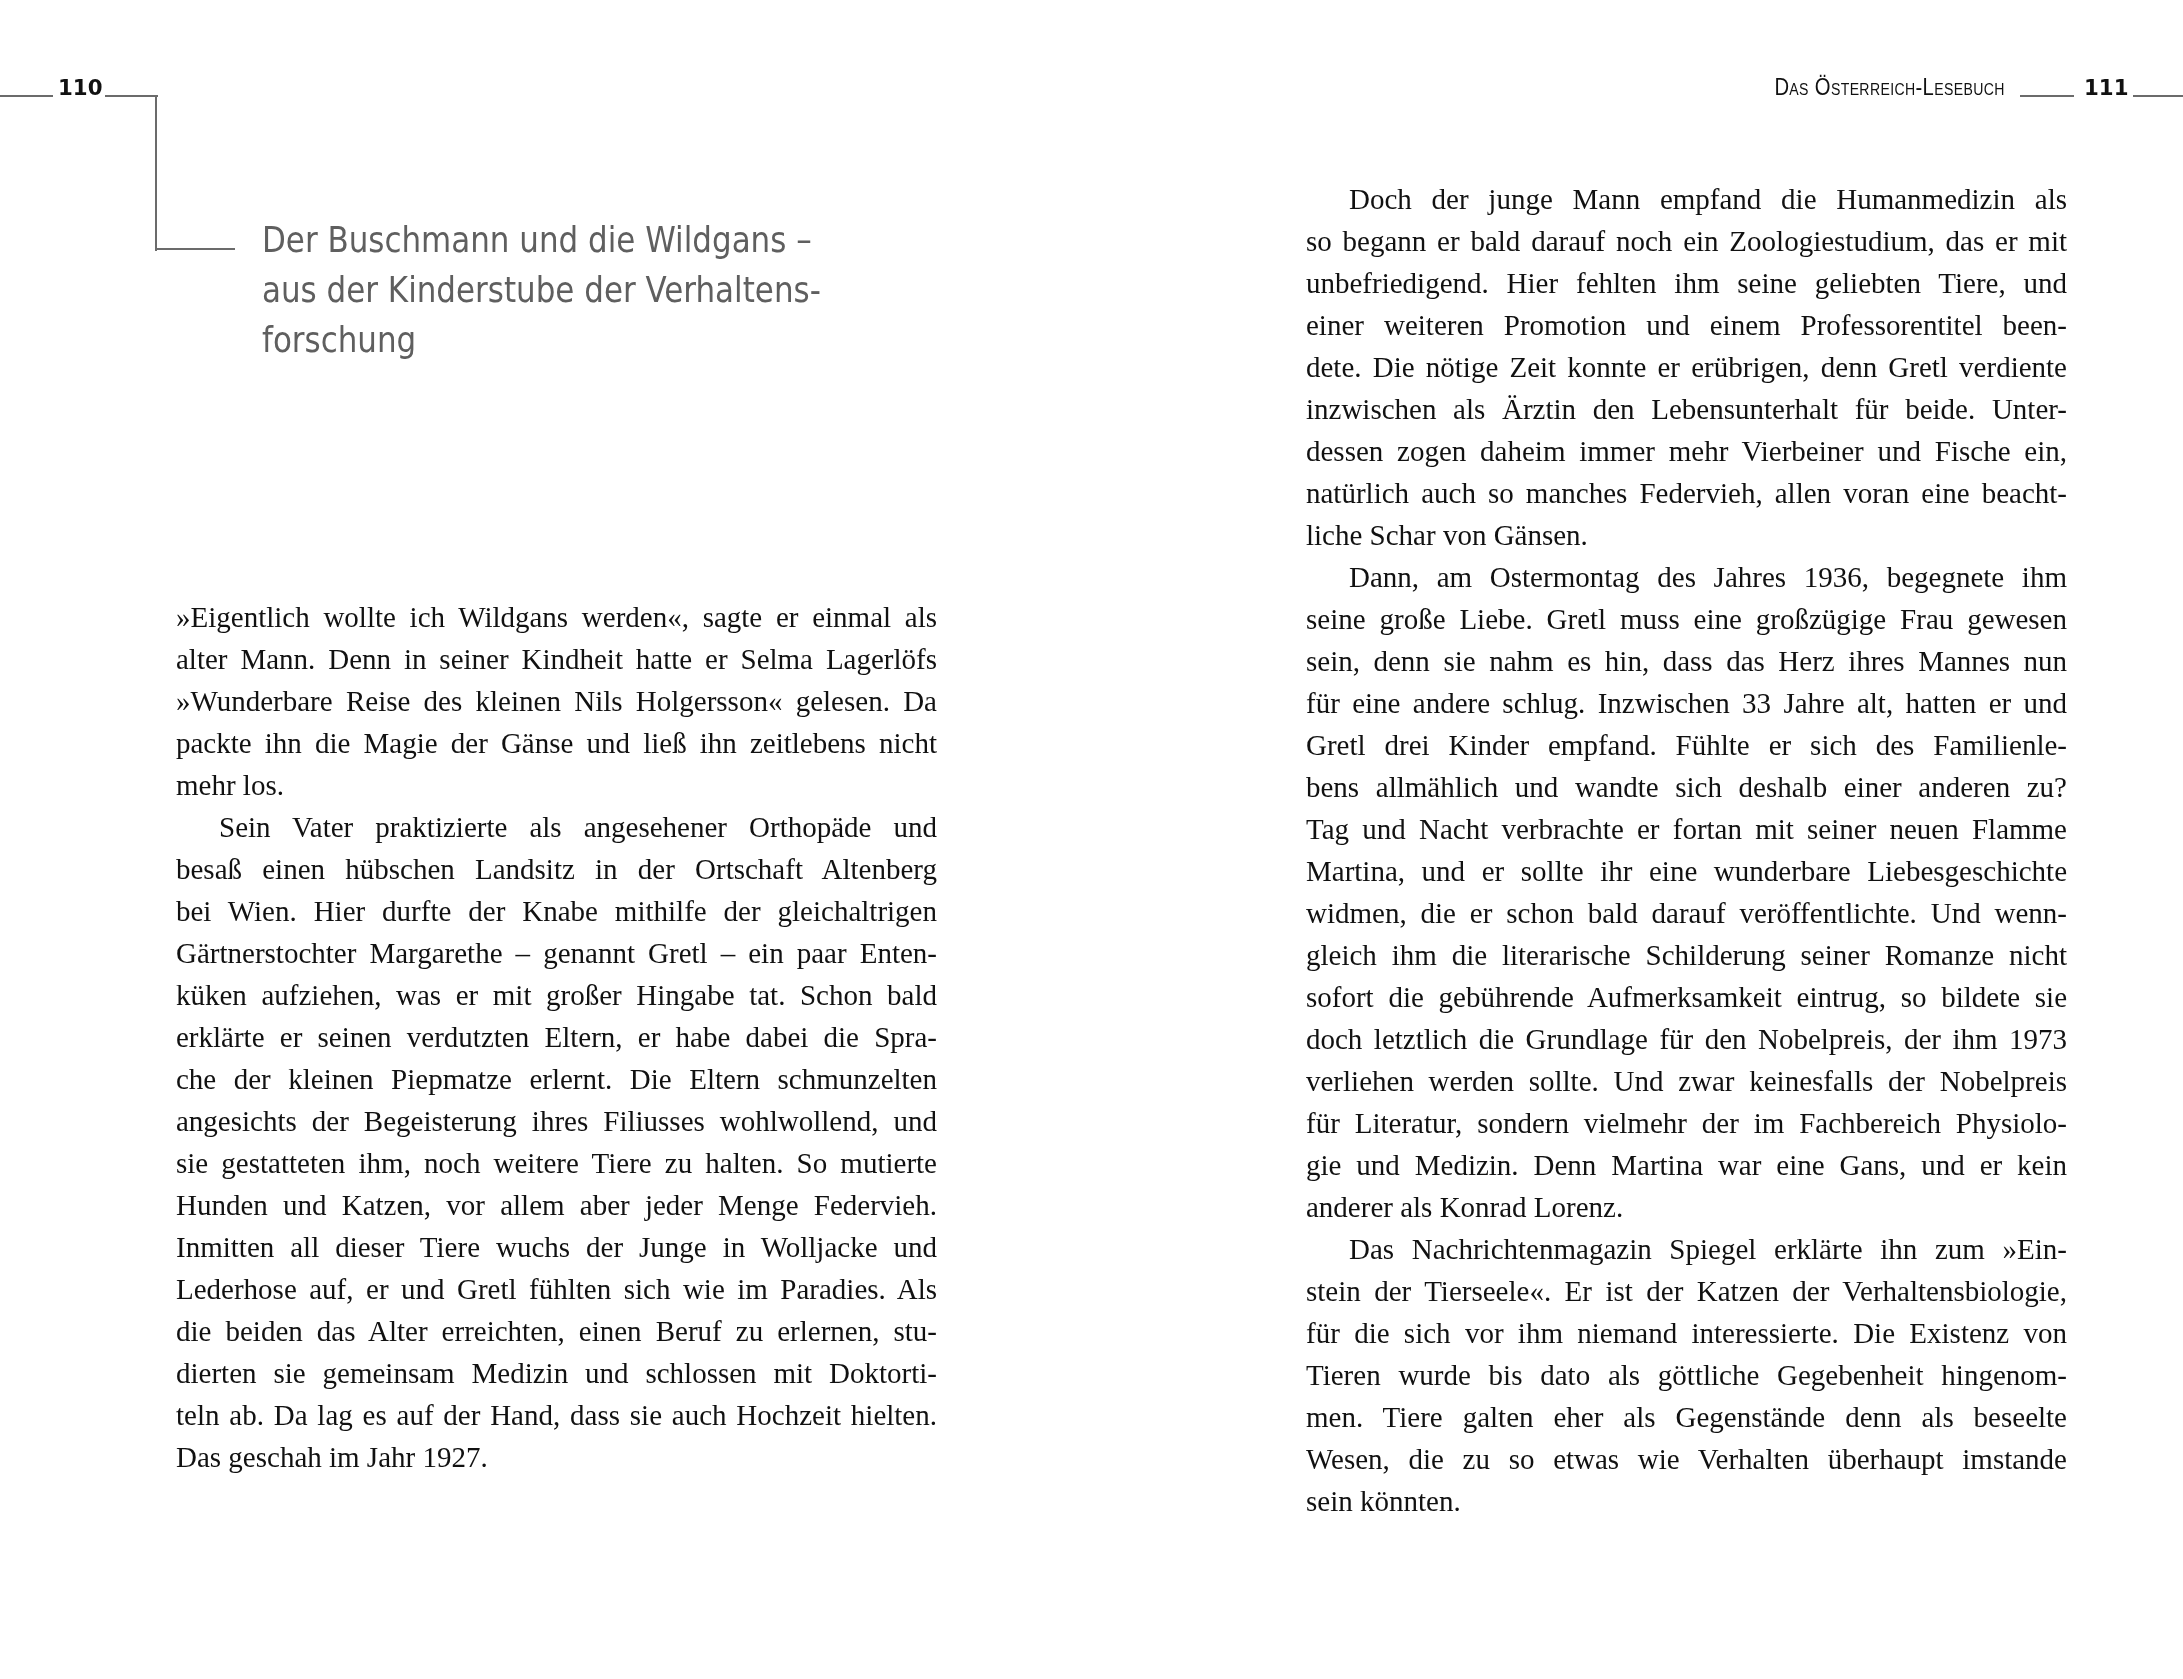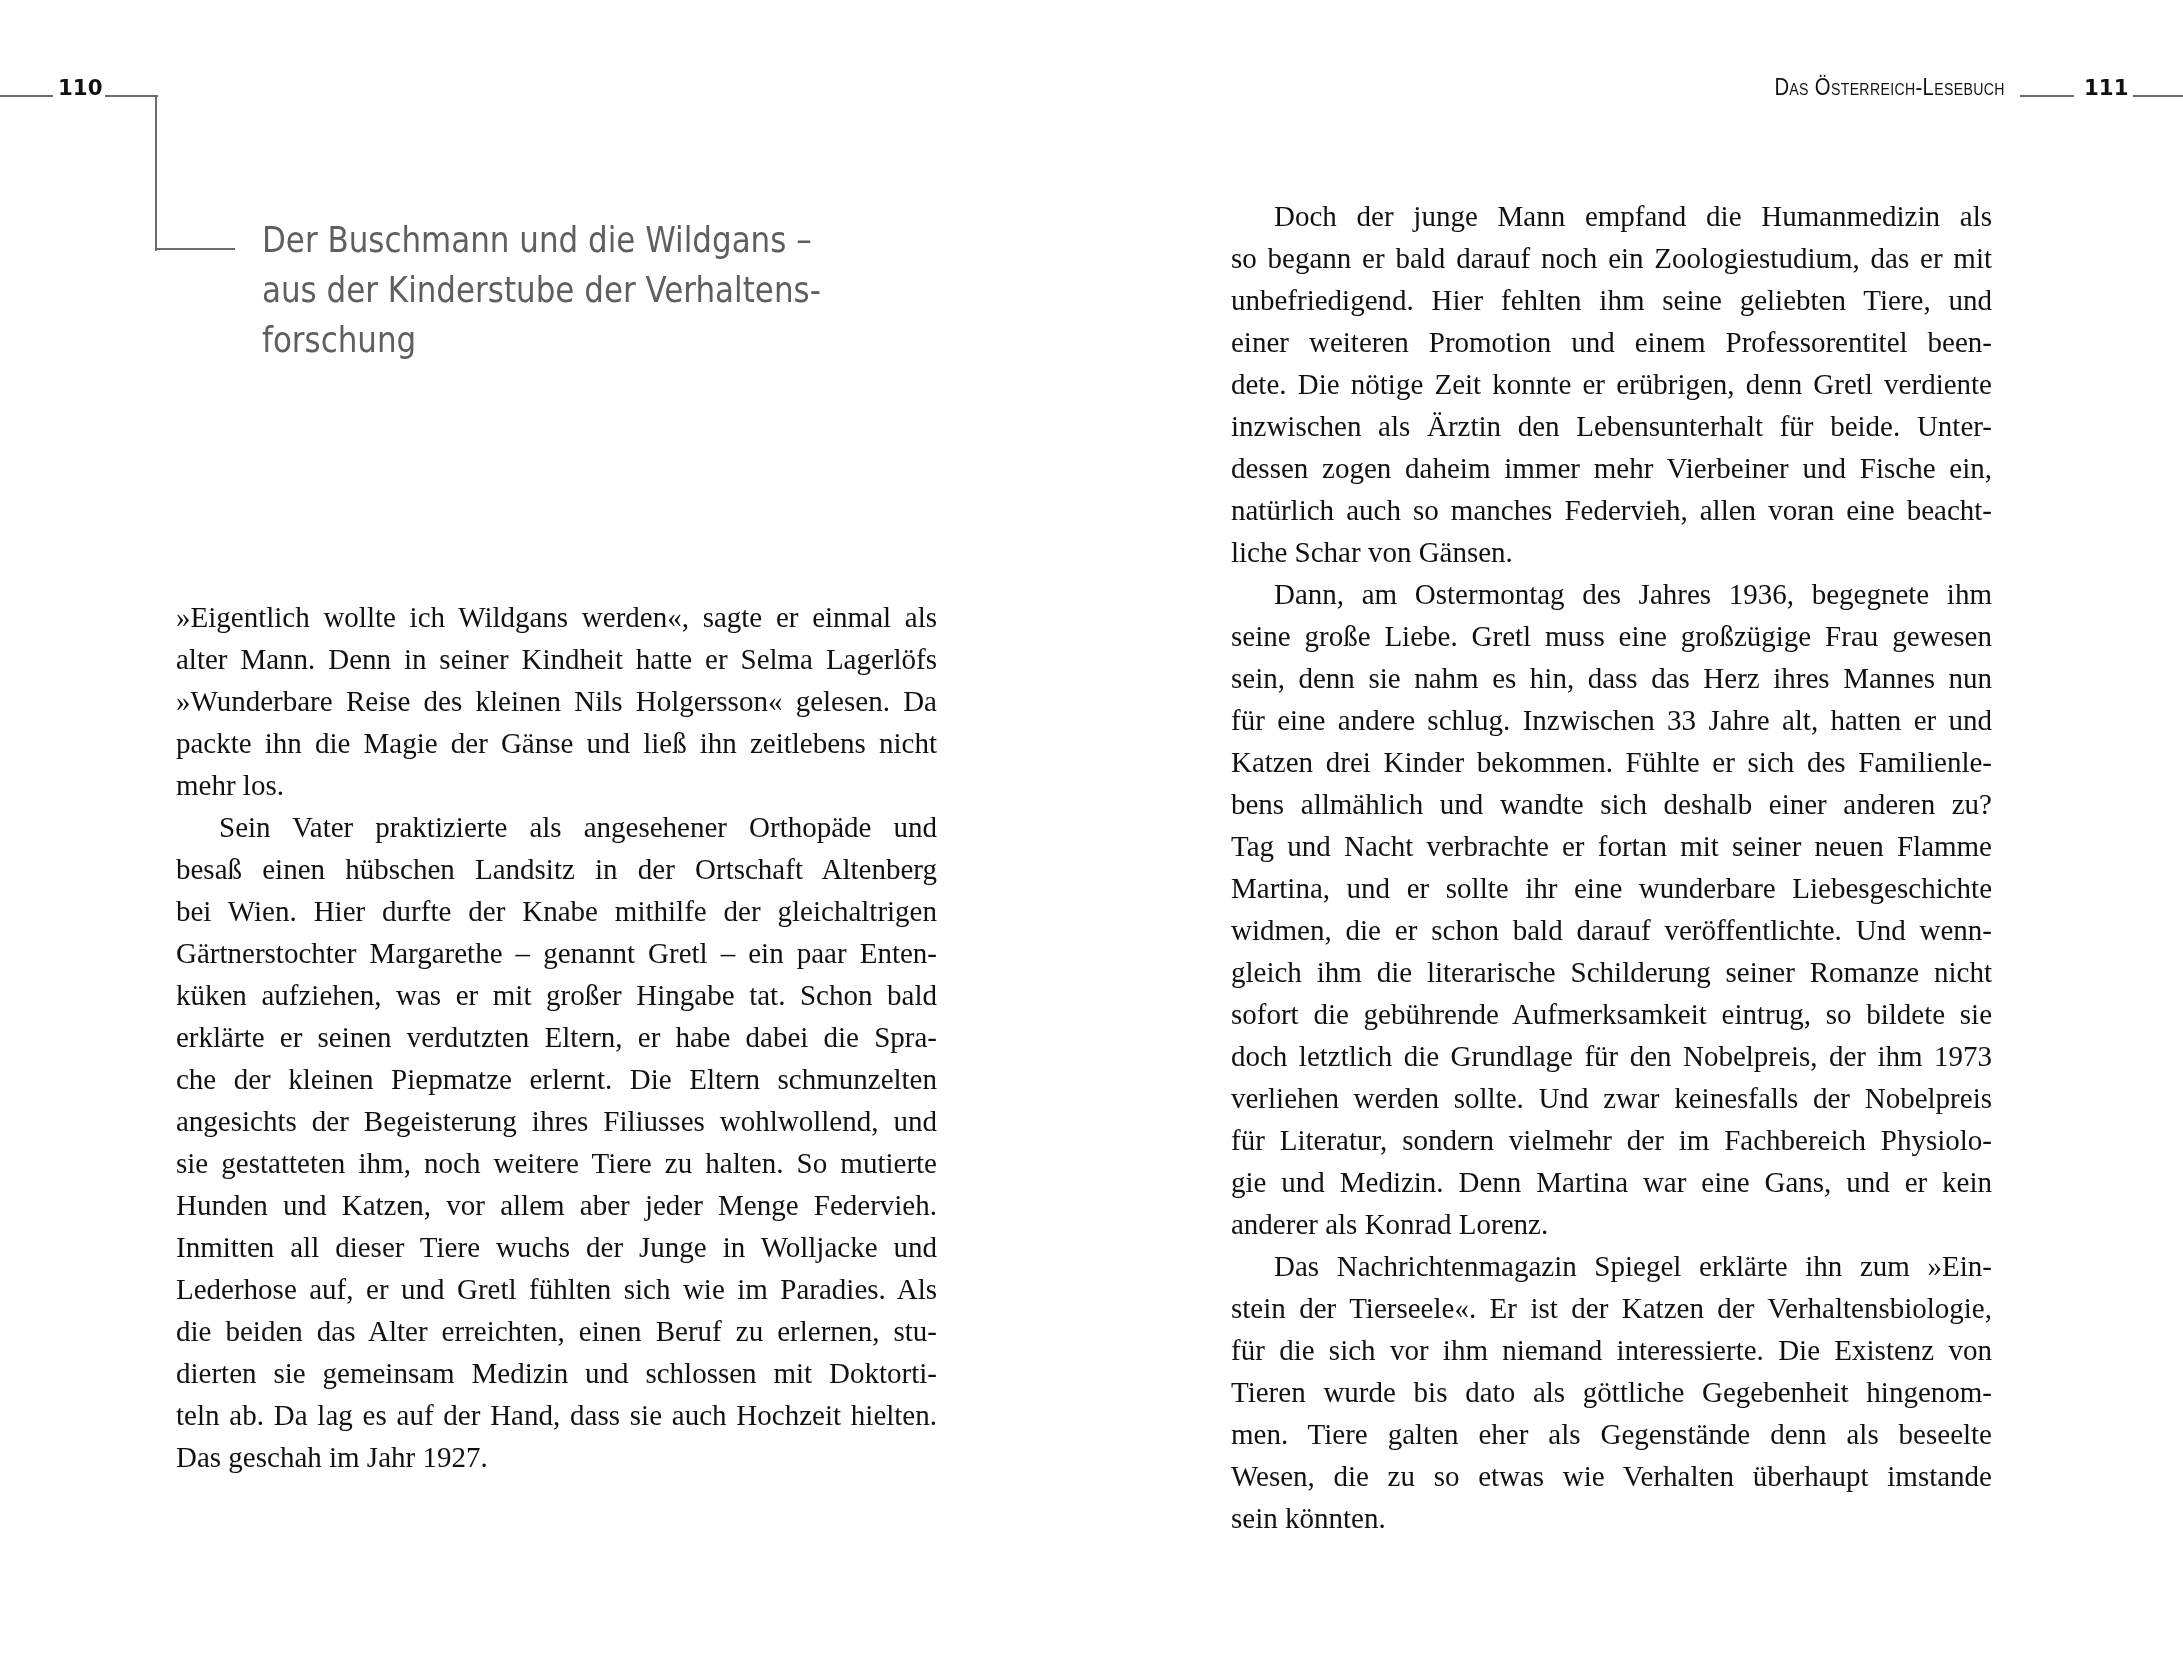--- a/index.html
+++ b/index.html
@@ -78,38 +78,38 @@
         </div>
       </div>
   </div>
 
   <div>
     <div class="running-head" style="right:178px;top:76px;">Das Österreich-Lesebuch</div>
     <div class="rule" style="left:2020px;top:95px;width:54px;height:2.1px;"></div>
     <div class="folio" style="left:2084px;top:77px;">111</div>
     <div class="rule" style="left:2133px;top:95px;width:50px;height:2.1px;"></div>
 
-    <div class="column" id="right-column" style="left:1231px;top:178px;margin-top:17px;">
+    <div class="column" id="right-column" style="left:1306px;top:178px;">
         <div>
           <span class="line indent">Doch der junge Mann empfand die Humanmedizin als</span>
           <span class="line">so begann er bald darauf noch ein Zoologiestudium, das er mit</span>
           <span class="line">unbefriedigend. Hier fehlten ihm seine geliebten Tiere, und</span>
           <span class="line">einer weiteren Promotion und einem Professorentitel been-</span>
           <span class="line">dete. Die nötige Zeit konnte er erübrigen, denn Gretl verdiente</span>
           <span class="line">inzwischen als Ärztin den Lebensunterhalt für beide. Unter-</span>
           <span class="line">dessen zogen daheim immer mehr Vierbeiner und Fische ein,</span>
           <span class="line">natürlich auch so manches Federvieh, allen voran eine beacht-</span>
           <span class="line last">liche Schar von Gänsen.</span>
         </div>
         <div>
           <span class="line indent">Dann, am Ostermontag des Jahres 1936, begegnete ihm</span>
           <span class="line">seine große Liebe. Gretl muss eine großzügige Frau gewesen</span>
           <span class="line">sein, denn sie nahm es hin, dass das Herz ihres Mannes nun</span>
           <span class="line">für eine andere schlug. Inzwischen 33 Jahre alt, hatten er und</span>
-          <span class="line">Katzen drei Kinder bekommen. Fühlte er sich des Familienle-</span>
+          <span class="line">Gretl drei Kinder empfand. Fühlte er sich des Familienle-</span>
           <span class="line">bens allmählich und wandte sich deshalb einer anderen zu?</span>
           <span class="line">Tag und Nacht verbrachte er fortan mit seiner neuen Flamme</span>
           <span class="line">Martina, und er sollte ihr eine wunderbare Liebesgeschichte</span>
           <span class="line">widmen, die er schon bald darauf veröffentlichte. Und wenn-</span>
           <span class="line">gleich ihm die literarische Schilderung seiner Romanze nicht</span>
           <span class="line">sofort die gebührende Aufmerksamkeit eintrug, so bildete sie</span>
           <span class="line">doch letztlich die Grundlage für den Nobelpreis, der ihm 1973</span>
           <span class="line">verliehen werden sollte. Und zwar keinesfalls der Nobelpreis</span>
           <span class="line">für Literatur, sondern vielmehr der im Fachbereich Physiolo-</span>
           <span class="line">gie und Medizin. Denn Martina war eine Gans, und er kein</span>

